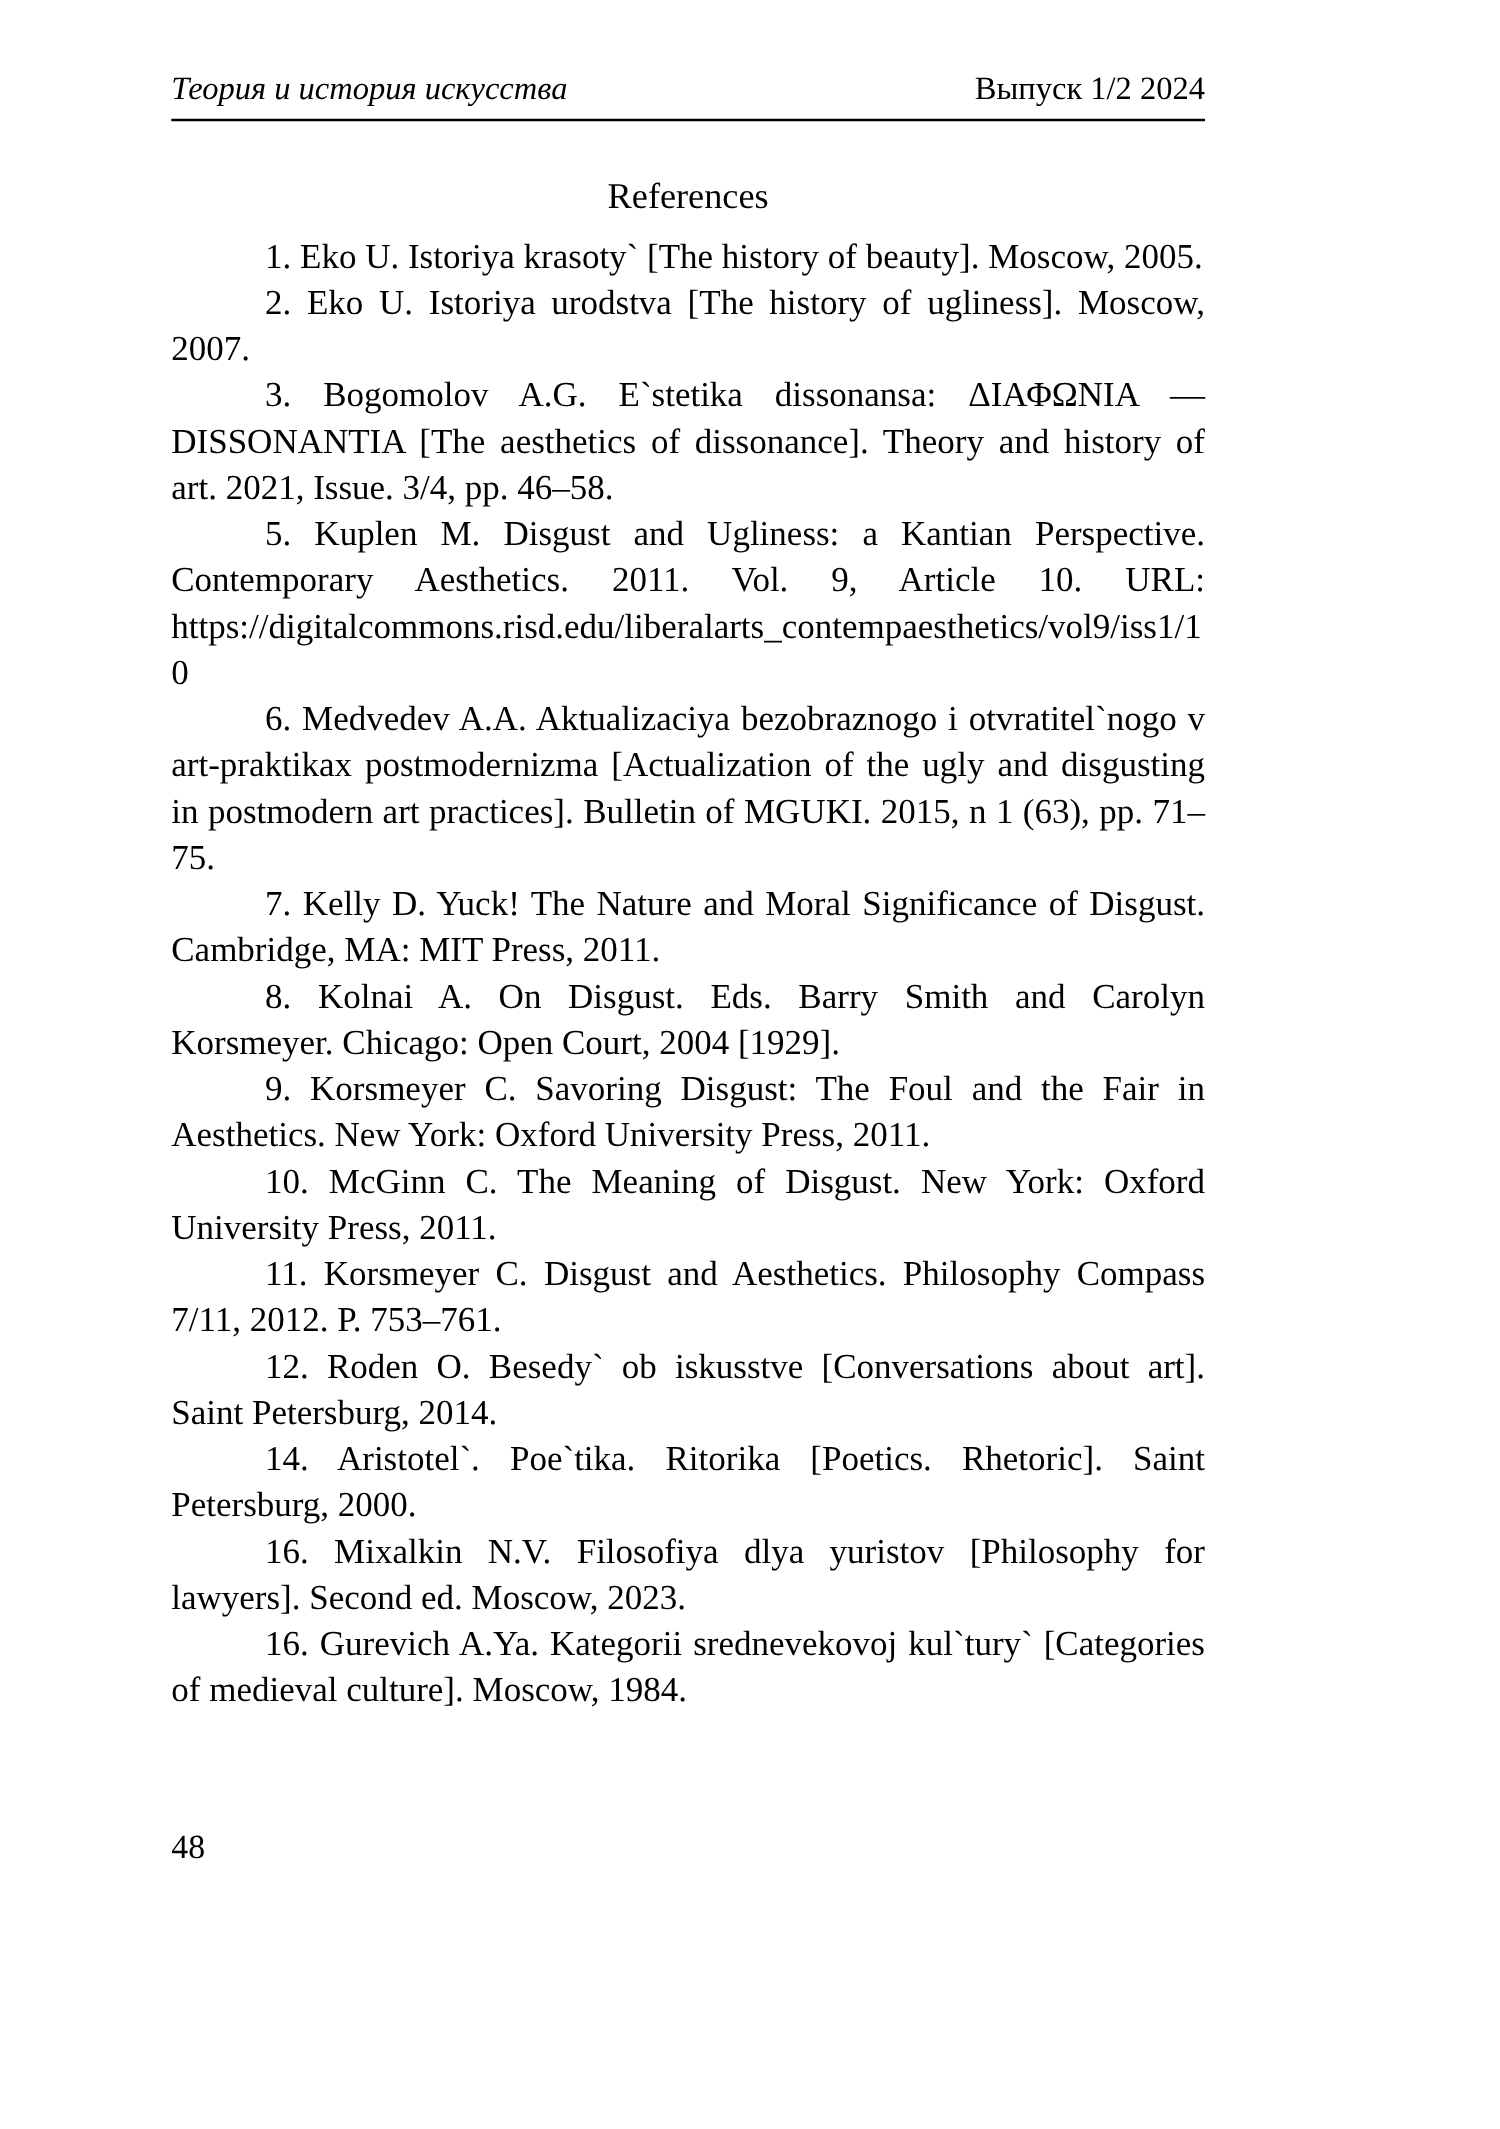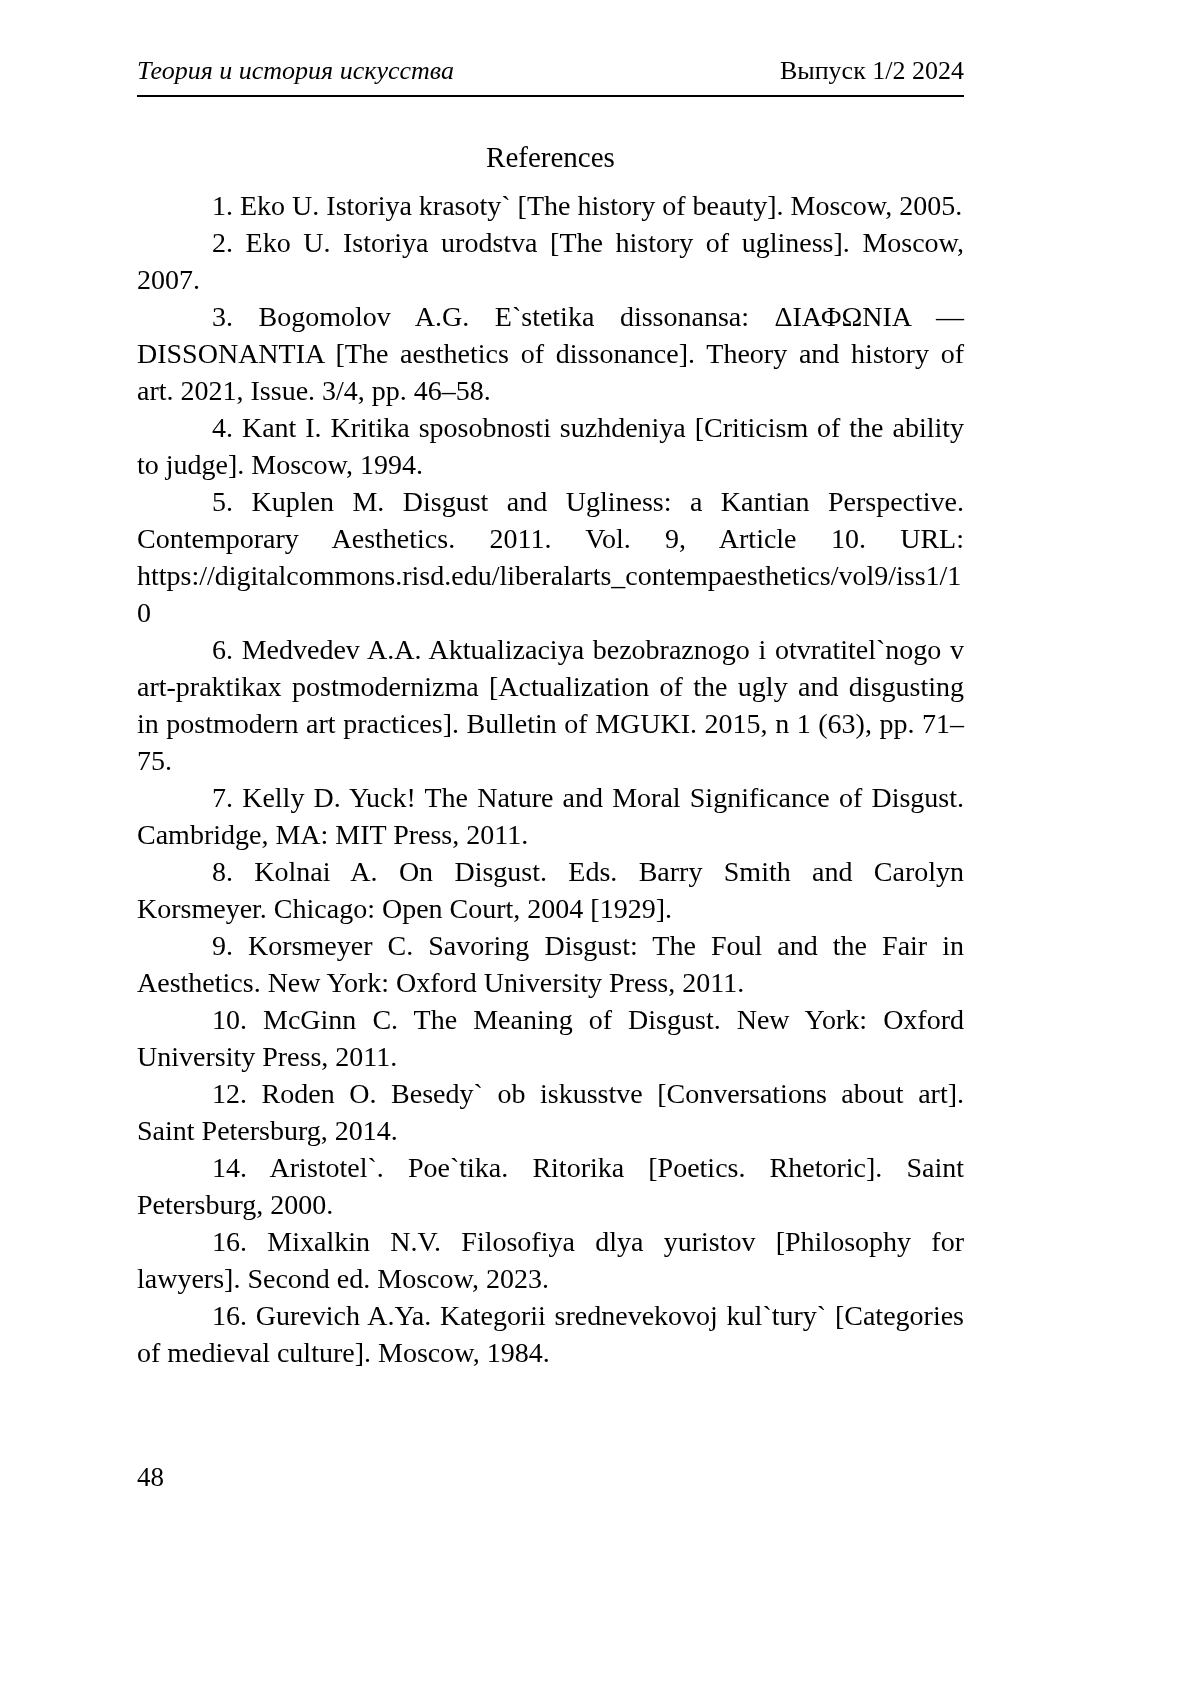--- a/index.html
+++ b/index.html
@@ -66,27 +66,27 @@
     <span class="journal-title">Теория и история искусства</span>
     <span class="issue-label">Выпуск 1/2 2024</span>
   </div>
 
   <h1 class="references-heading">References</h1>
 
   <div class="references-list">
     <p><span>1. </span><span class="it">Eko U.</span><span> Istoriya krasoty` [The history of beauty]. Moscow, 2005.</span></p>
     <p><span>2. </span><span class="it">Eko U.</span><span> Istoriya urodstva [The history of ugliness]. Moscow, 2007.</span></p>
     <p><span>3. </span><span class="it">Bogomolov A.G.</span><span> E`stetika dissonansa: ΔΙΑΦΩΝΙΑ — DISSONANTIA [The aesthetics of dissonance]. </span><span class="it">Theory and history of art.</span><span> 2021, Issue. 3/4, pp. 46–58.</span></p>
-    <p><span>4. </span><span class="it">Kant I.</span><span> Kritika sposobnosti suzhdeniya [Criticism of the ability to judge]. Moscow, 1994.</span></p>
     <p><span>5. </span><span class="it">Kuplen M.</span><span> Disgust and Ugliness: a Kantian Perspective. </span><span class="it">Contemporary Aesthetics</span><span>. 2011. Vol. 9, Article 10. URL: https://digitalcommons.risd.edu/liberalarts_contempaesthetics/vol9/iss1/10</span></p>
     <p><span>6. </span><span class="it">Medvedev A.A.</span><span> Aktualizaciya bezobraznogo i otvratitel`nogo v art-praktikax postmodernizma [Actualization of the ugly and disgusting in postmodern art practices]. </span><span class="it">Bulletin of MGUKI.</span><span> 2015, n 1 (63), pp. 71–75.</span></p>
     <p><span>7. </span><span class="it">Kelly D.</span><span> Yuck! The Nature and Moral Significance of Disgust. Cambridge, MA: MIT Press, 2011.</span></p>
     <p><span>8. </span><span class="it">Kolnai A.</span><span> On Disgust. Eds. Barry Smith and Carolyn Korsmeyer. Chicago: Open Court, 2004 [1929].</span></p>
     <p><span>9. </span><span class="it">Korsmeyer C.</span><span> Savoring Disgust: The Foul and the Fair in Aesthetics. New York: Oxford University Press, 2011.</span></p>
     <p><span>10. </span><span class="it">McGinn C.</span><span> The Meaning of Disgust. New York: Oxford University Press, 2011.</span></p>
+    <p><span>11. </span><span class="it">Korsmeyer C.</span><span> Disgust and Aesthetics. Philosophy Compass 7/11, 2012. P. 753–761.</span></p>
     <p><span>12. </span><span class="it">Roden O.</span><span> Besedy` ob iskusstve [Conversations about art]. Saint Petersburg, 2014.</span></p>
     <p><span>14. </span><span class="it">Aristotel`.</span><span> Poe`tika. Ritorika [Poetics. Rhetoric]. Saint Petersburg, 2000.</span></p>
     <p><span>16. </span><span class="it">Mixalkin N.V.</span><span> Filosofiya dlya yuristov [Philosophy for lawyers]. Second ed. Moscow, 2023.</span></p>
     <p><span>16. </span><span class="it">Gurevich A.Ya.</span><span> Kategorii srednevekovoj kul`tury` [Categories of medieval culture]. Moscow, 1984.</span></p>
   </div>
 
   <div class="page-number">48</div>
 
 </div>
 

